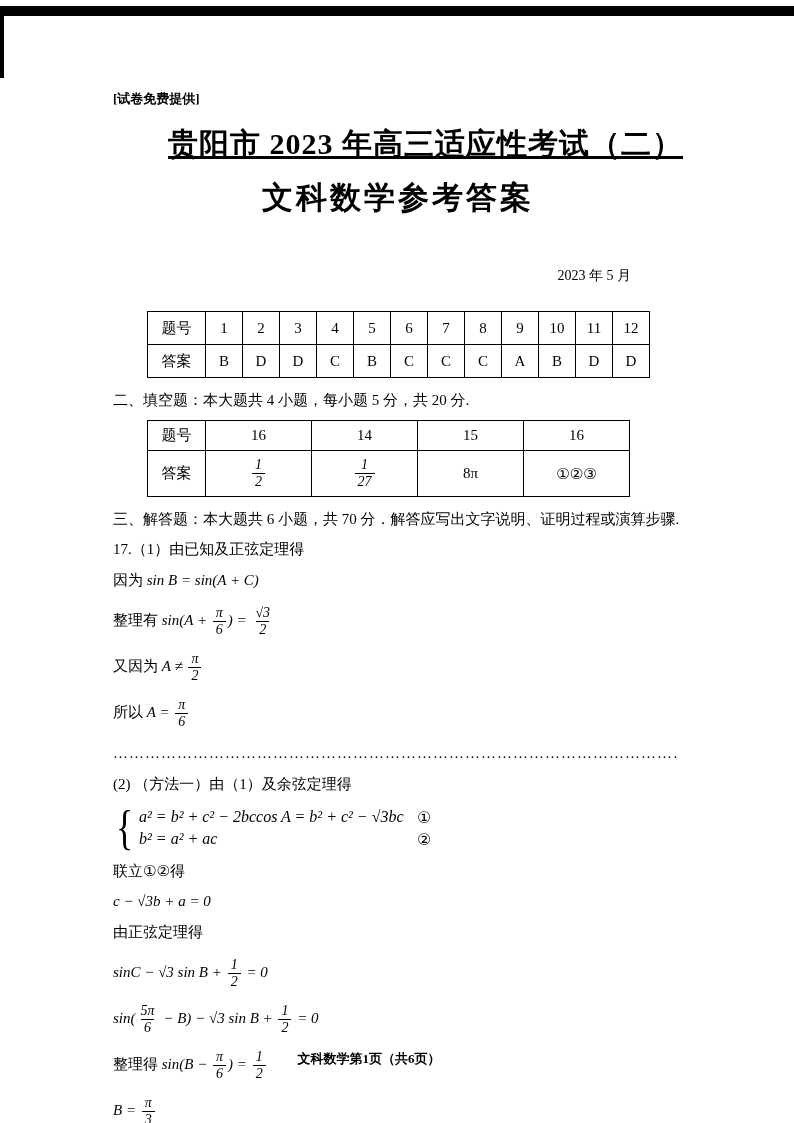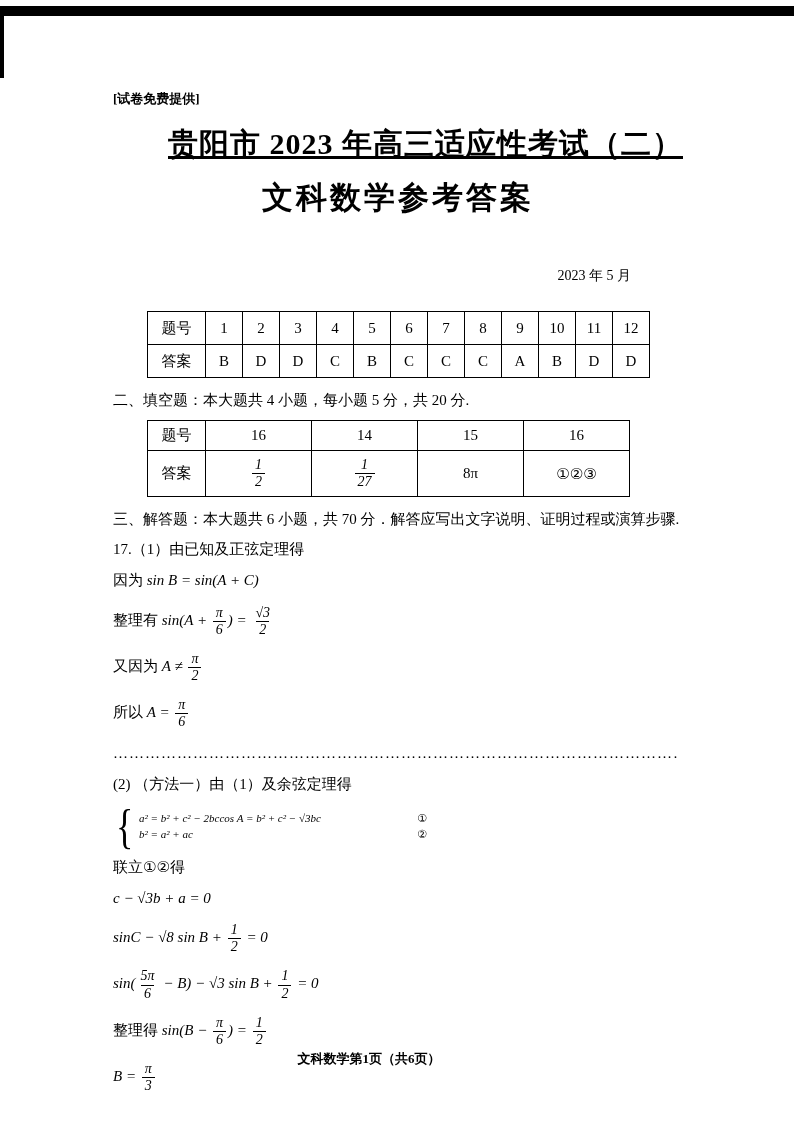--- a/index.html
+++ b/index.html
@@ -44,21 +44,21 @@
     vertical-align:middle; margin:0 2px; line-height:1.15; font-size:14px;
     font-style:italic;
   }
   .frac .den { border-top:1px solid #000; }
   .frac .num, .frac .den { padding:0 3px; }
 
   .dotline { white-space:nowrap; overflow:hidden; width:565px; letter-spacing:1px; }
 
   .system { display:flex; align-items:center; margin:6px 0; }
   .system .brace { font-size:48px; font-weight:400; line-height:0.9; margin-right:3px; transform:scaleX(0.75); }
-  .system .eqs > div { display:flex; margin:3px 0; font-size:11px; }
+  .system .eqs > div { display:flex; margin:3px 0; font-size:16px; }
   .system .eq { width:278px; font-style:italic; }
   .system .tag { font-style:normal; }
 
   .footer {
     position:absolute; top:1050px; left:0; width:738px;
     text-align:center; font-size:13px; font-weight:bold;
   }
 </style>
 </head>
 <body>
@@ -189,23 +189,24 @@
             <span class="eq">b² = a² + ac</span>
             <span class="tag">②</span>
           </div>
       </div>
     </div>
 
     <p><span class="cn">联立①②得</span></p>
 
     <p><span class="math">c − √3b + a = 0</span></p>
 
-
-    <p class="tall">
-      <span class="math">sinC − √8 sin B + </span><span class="frac">
+    <p><span class="cn">由正弦定理得</span></p>
+
+    <p class="tall">
+      <span class="math">sinC − √3 sin B + </span><span class="frac">
           <span class="num">1</span>
           <span class="den">2</span>
         </span><span class="math"> = 0</span>
     </p>
 
     <p class="tall">
       <span class="math">sin(</span><span class="frac">
           <span class="num">5π</span>
           <span class="den">6</span>
         </span><span class="math"> − B) − √3 sin B + </span><span class="frac">

